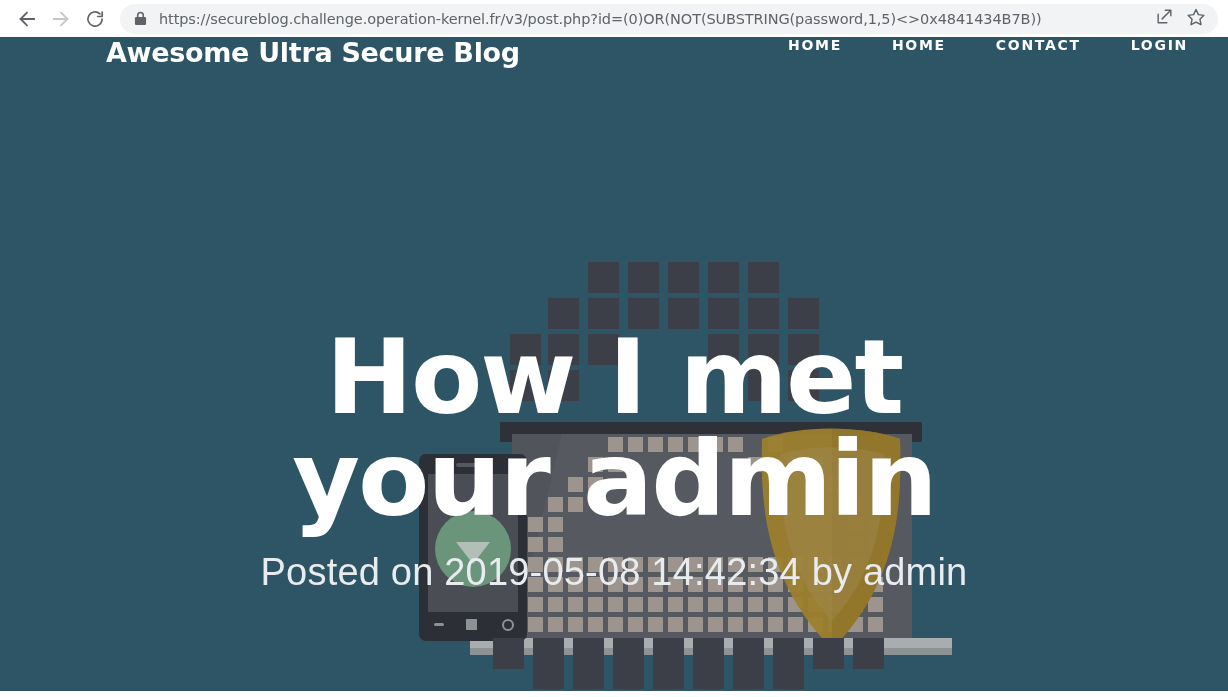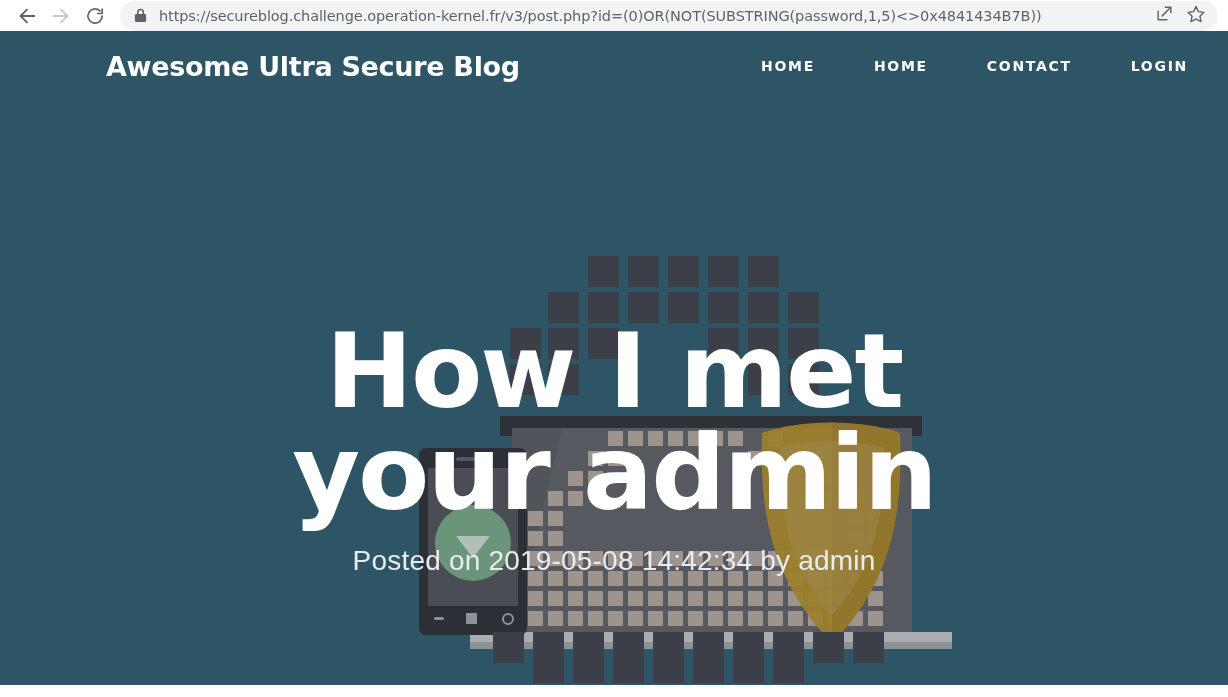--- a/index.html
+++ b/index.html
@@ -6,21 +6,21 @@
   html, body {
     width: 1228px;
     height: 697px;
     overflow: hidden;
     font-family: "Liberation Sans", sans-serif;
     background: #ffffff;
   }
 
   
   .browser-bar {
-    height: 31px;
+    height: 37px;
     width: 1228px;
     background: #ffffff;
     display: flex;
     align-items: center;
     padding: 0 10px;
     position: relative;
   }
   .nav-btn {
     width: 34px; height: 34px;
     display: flex; align-items: center; justify-content: center;
@@ -67,37 +67,37 @@
     position: relative;
     overflow: hidden;
   }
 
   
   .site-header {
     position: absolute;
     top: 0; left: 0; right: 0;
     height: 70px;
     display: flex;
-    align-items: center;
+    align-items: flex-start;
     z-index: 40;
     padding: 0 40px 0 106px;
   }
   .brand {
     color: #ffffff;
     font-size: 27px;
     font-weight: bold;
     letter-spacing: -0.3px;
     font-family: "DejaVu Sans", sans-serif;
     white-space: nowrap;
   }
   .site-nav {
     margin-left: auto;
     display: flex;
     align-items: center;
-    gap: 13px;
+    gap: 4px;
   }
   .site-nav a {
     color: #ffffff;
     font-size: 14px;
     font-weight: bold;
     letter-spacing: 1.7px;
     text-decoration: none;
     font-family: "DejaVu Sans", sans-serif;
     padding: 0 23px;
     white-space: nowrap;
@@ -127,21 +127,21 @@
     font-family: "DejaVu Sans", sans-serif;
     font-weight: bold;
     font-size: 104px;
     line-height: 0.98;
     letter-spacing: -2px;
     margin: 0;
   }
   .post-meta {
     color: #e8ecee;
     font-family: "Liberation Sans", sans-serif;
-    font-size: 28px;
+    font-size: 38px;
     font-weight: 300;
     margin-top: 20px;
     letter-spacing: 0.2px;
   }
 </style>
 </head>
 <body>
 
 <div class="browser-bar">
 

